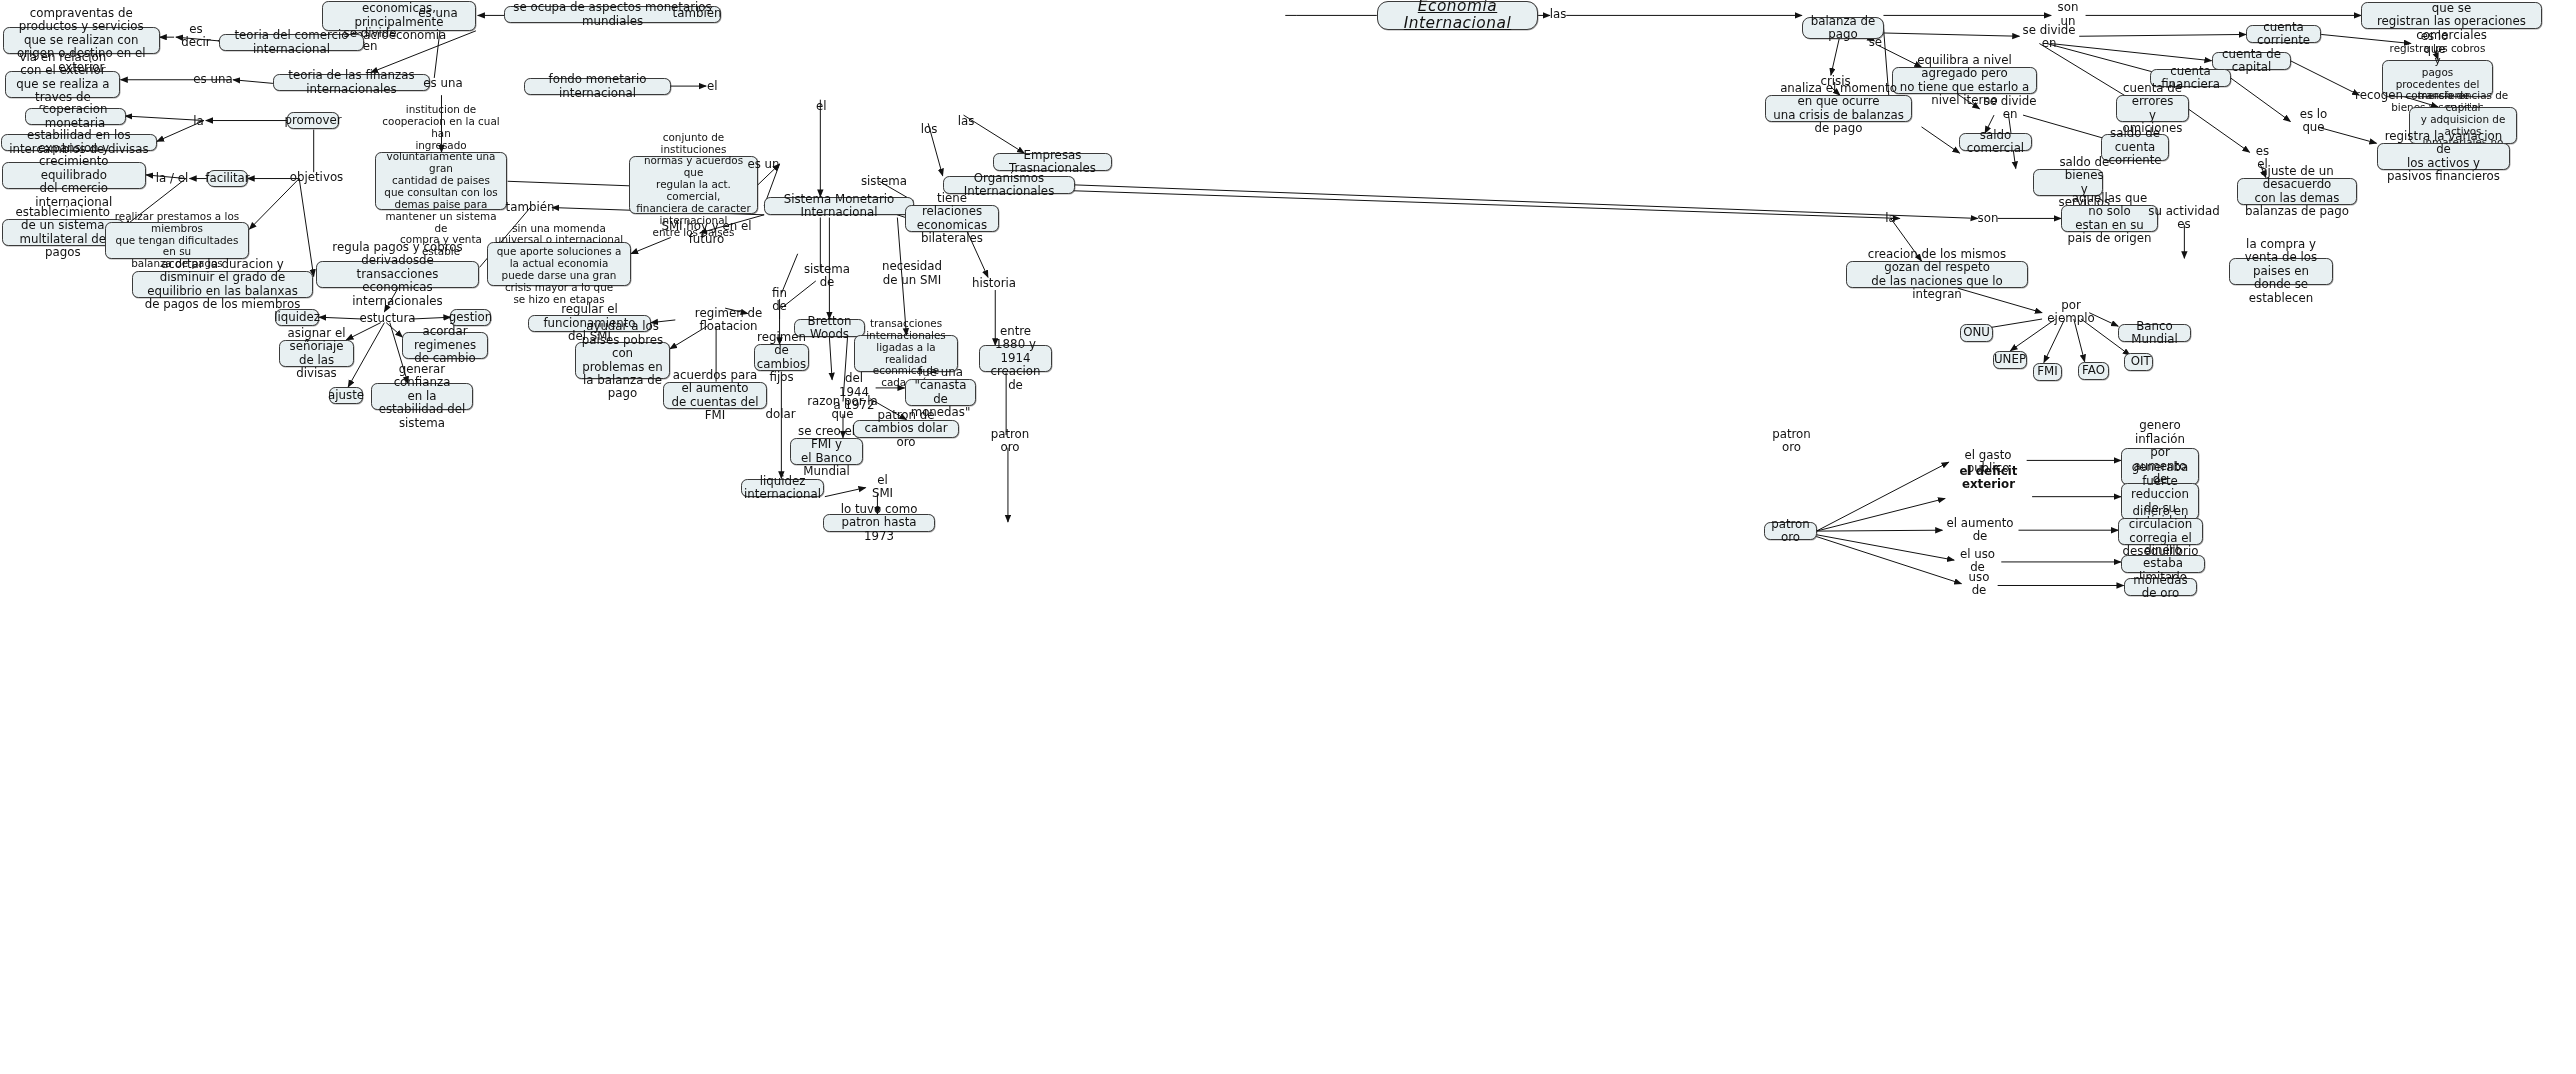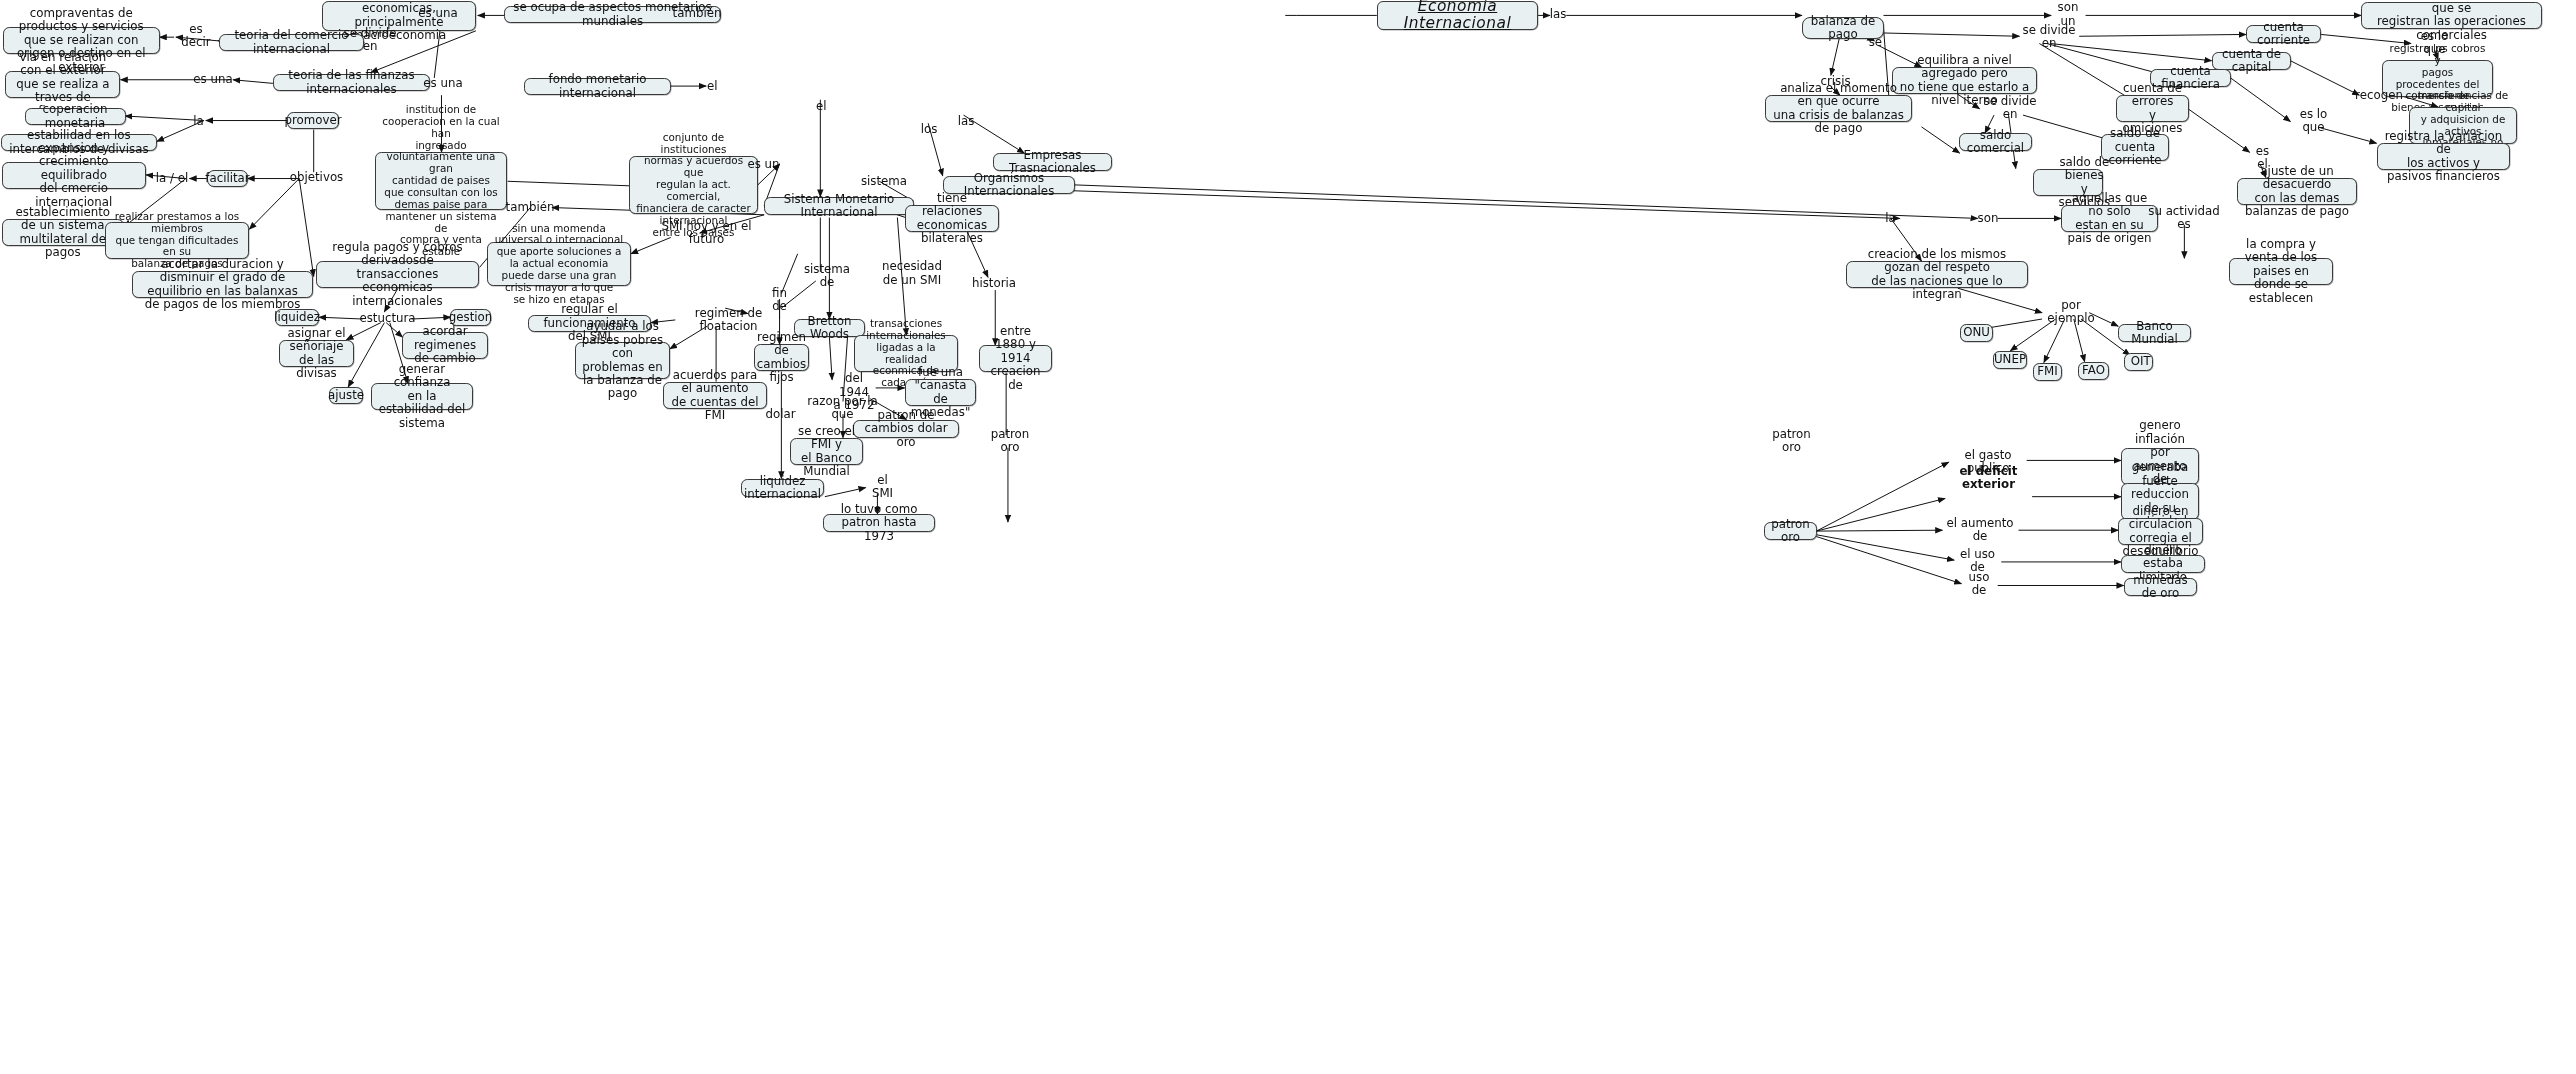--- a/index.html
+++ b/index.html
@@ -33,21 +33,21 @@
     white-space:pre-line;
     line-height:1.14;
     font-size:11.8px;
     display:flex;align-items:center;justify-content:center;
   }
   .root{
     font-style:italic;
     font-size:15.4px;
     letter-spacing:0.5px;
     border-width:1.4px;
-    border-radius:6px;
+    border-radius:11px;
   }
   .root span{text-decoration:underline;}
 </style>
 </head>
 <body>
 
 <div id="canvas">
   <svg id="edges" viewBox="0 0 2842 1185" xmlns="http://www.w3.org/2000/svg">
     <defs>
       <marker id="ah" markerWidth="9" markerHeight="9" refX="7.2" refY="3.2" orient="auto" markerUnits="strokeWidth">

